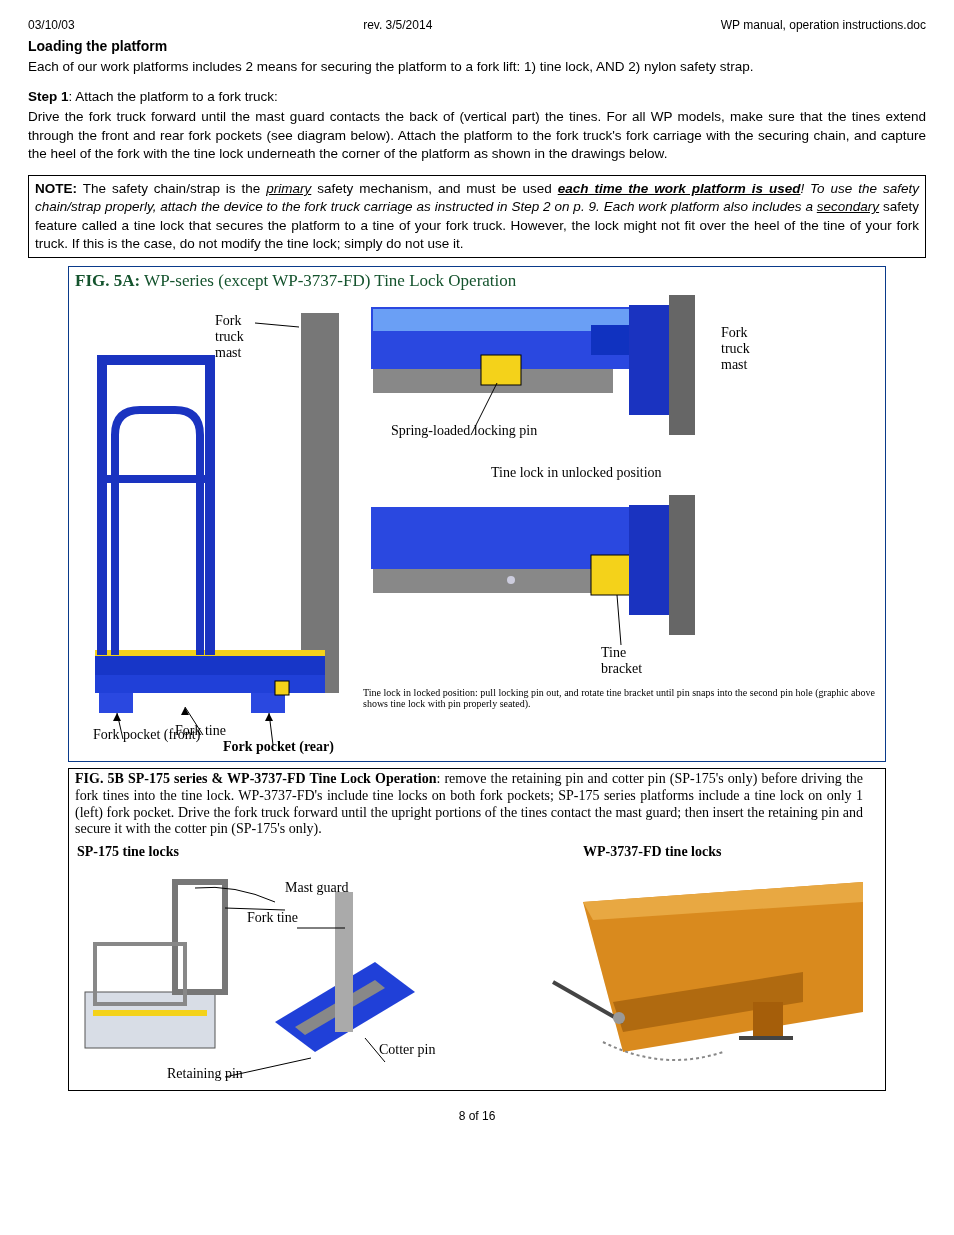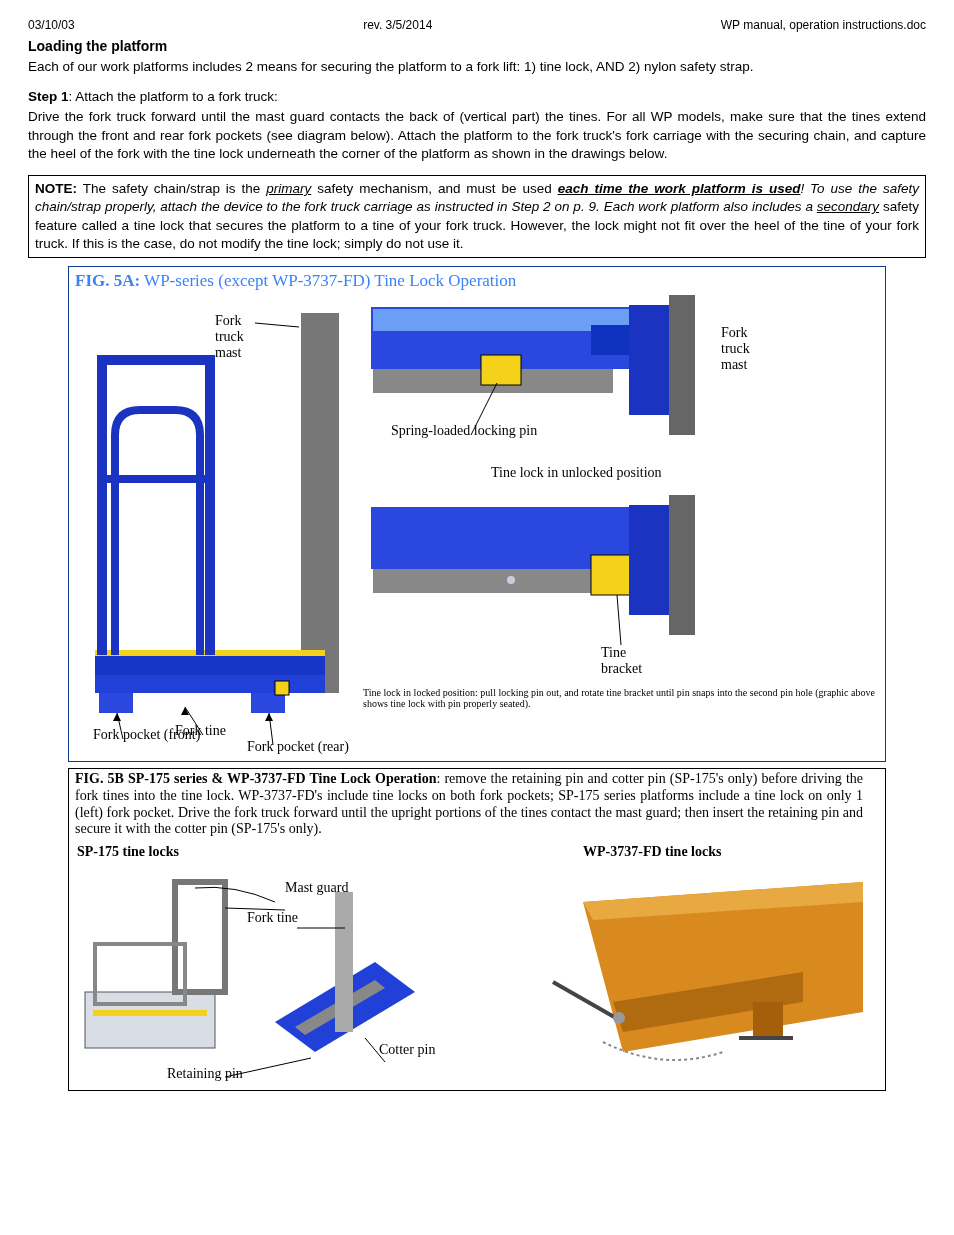--- a/index.html
+++ b/index.html
@@ -36,21 +36,21 @@
     line-height: 1.35;
   }
   .u { text-decoration: underline; }
   .b { font-weight: bold; }
   .i { font-style: italic; }
   .figure-box {
     border: 1px solid #0a3a8a;
     margin: 4px 40px 6px 40px;
   }
   .fig-title {
-    color: #3b82f6;
+    color: #14532d;
     font-family: "Times New Roman", serif;
     font-size: 17px;
     padding: 4px 6px;
   }
   .fig-title .b { font-weight: bold; }
   .fig5a-body {
     display: flex;
     gap: 6px;
     padding: 0 6px 6px 6px;
   }
@@ -137,21 +137,21 @@
         <line x1="128" y1="440" x2="110" y2="412" stroke="#000"></line>
         <line x1="198" y1="450" x2="194" y2="418" stroke="#000"></line>
 
         <polygon points="42,418 38,426 46,426" fill="#000"></polygon>
         <polygon points="110,412 106,420 114,420" fill="#000"></polygon>
         <polygon points="194,418 190,426 198,426" fill="#000"></polygon>
       </svg>
       <div class="label" style="left:140px; top:18px;">Fork<br>truck<br>mast</div>
       <div class="label" style="left:18px; top:432px;">Fork pocket (front)</div>
       <div class="label" style="left:100px; top:428px;">Fork tine</div>
-      <div class="label" style="left:172px; top:444px;">Fork pocket (rear)</div>
+      <div class="label" style="left:148px; top:444px;font-weight:bold;">Fork pocket (rear)</div>
     </div>
 
     <div class="col-right" style="height:460px;">
       <svg width="420" height="160" viewBox="0 0 420 160" style="position:absolute; left:0; top:0;">
         <rect x="10" y="12" width="260" height="62" fill="#2a48e0"></rect>
         <rect x="12" y="14" width="256" height="22" fill="#6a9ff5"></rect>
         <rect x="230" y="30" width="50" height="30" fill="#1032c0"></rect>
         <rect x="12" y="74" width="240" height="24" fill="#888"></rect>
         <rect x="120" y="60" width="40" height="30" fill="#f4d21a" stroke="#000"></rect>
         <rect x="268" y="10" width="40" height="110" fill="#1a33c0"></rect>
@@ -218,13 +218,14 @@
         <circle cx="76" cy="156" r="6" fill="#999"></circle>
         <path d="M60,180 Q120,210 180,190" fill="none" stroke="#888" stroke-width="2" stroke-dasharray="3 3"></path>
         <rect x="210" y="140" width="30" height="36" fill="#a55e0a"></rect>
         <line x1="196" y1="176" x2="250" y2="176" stroke="#444" stroke-width="4"></line>
       </svg>
     </div>
   </div>
 </div>
 
 <div class="footer">
+  <div>8 of 16</div>
 </div>
 
 </body></html>

